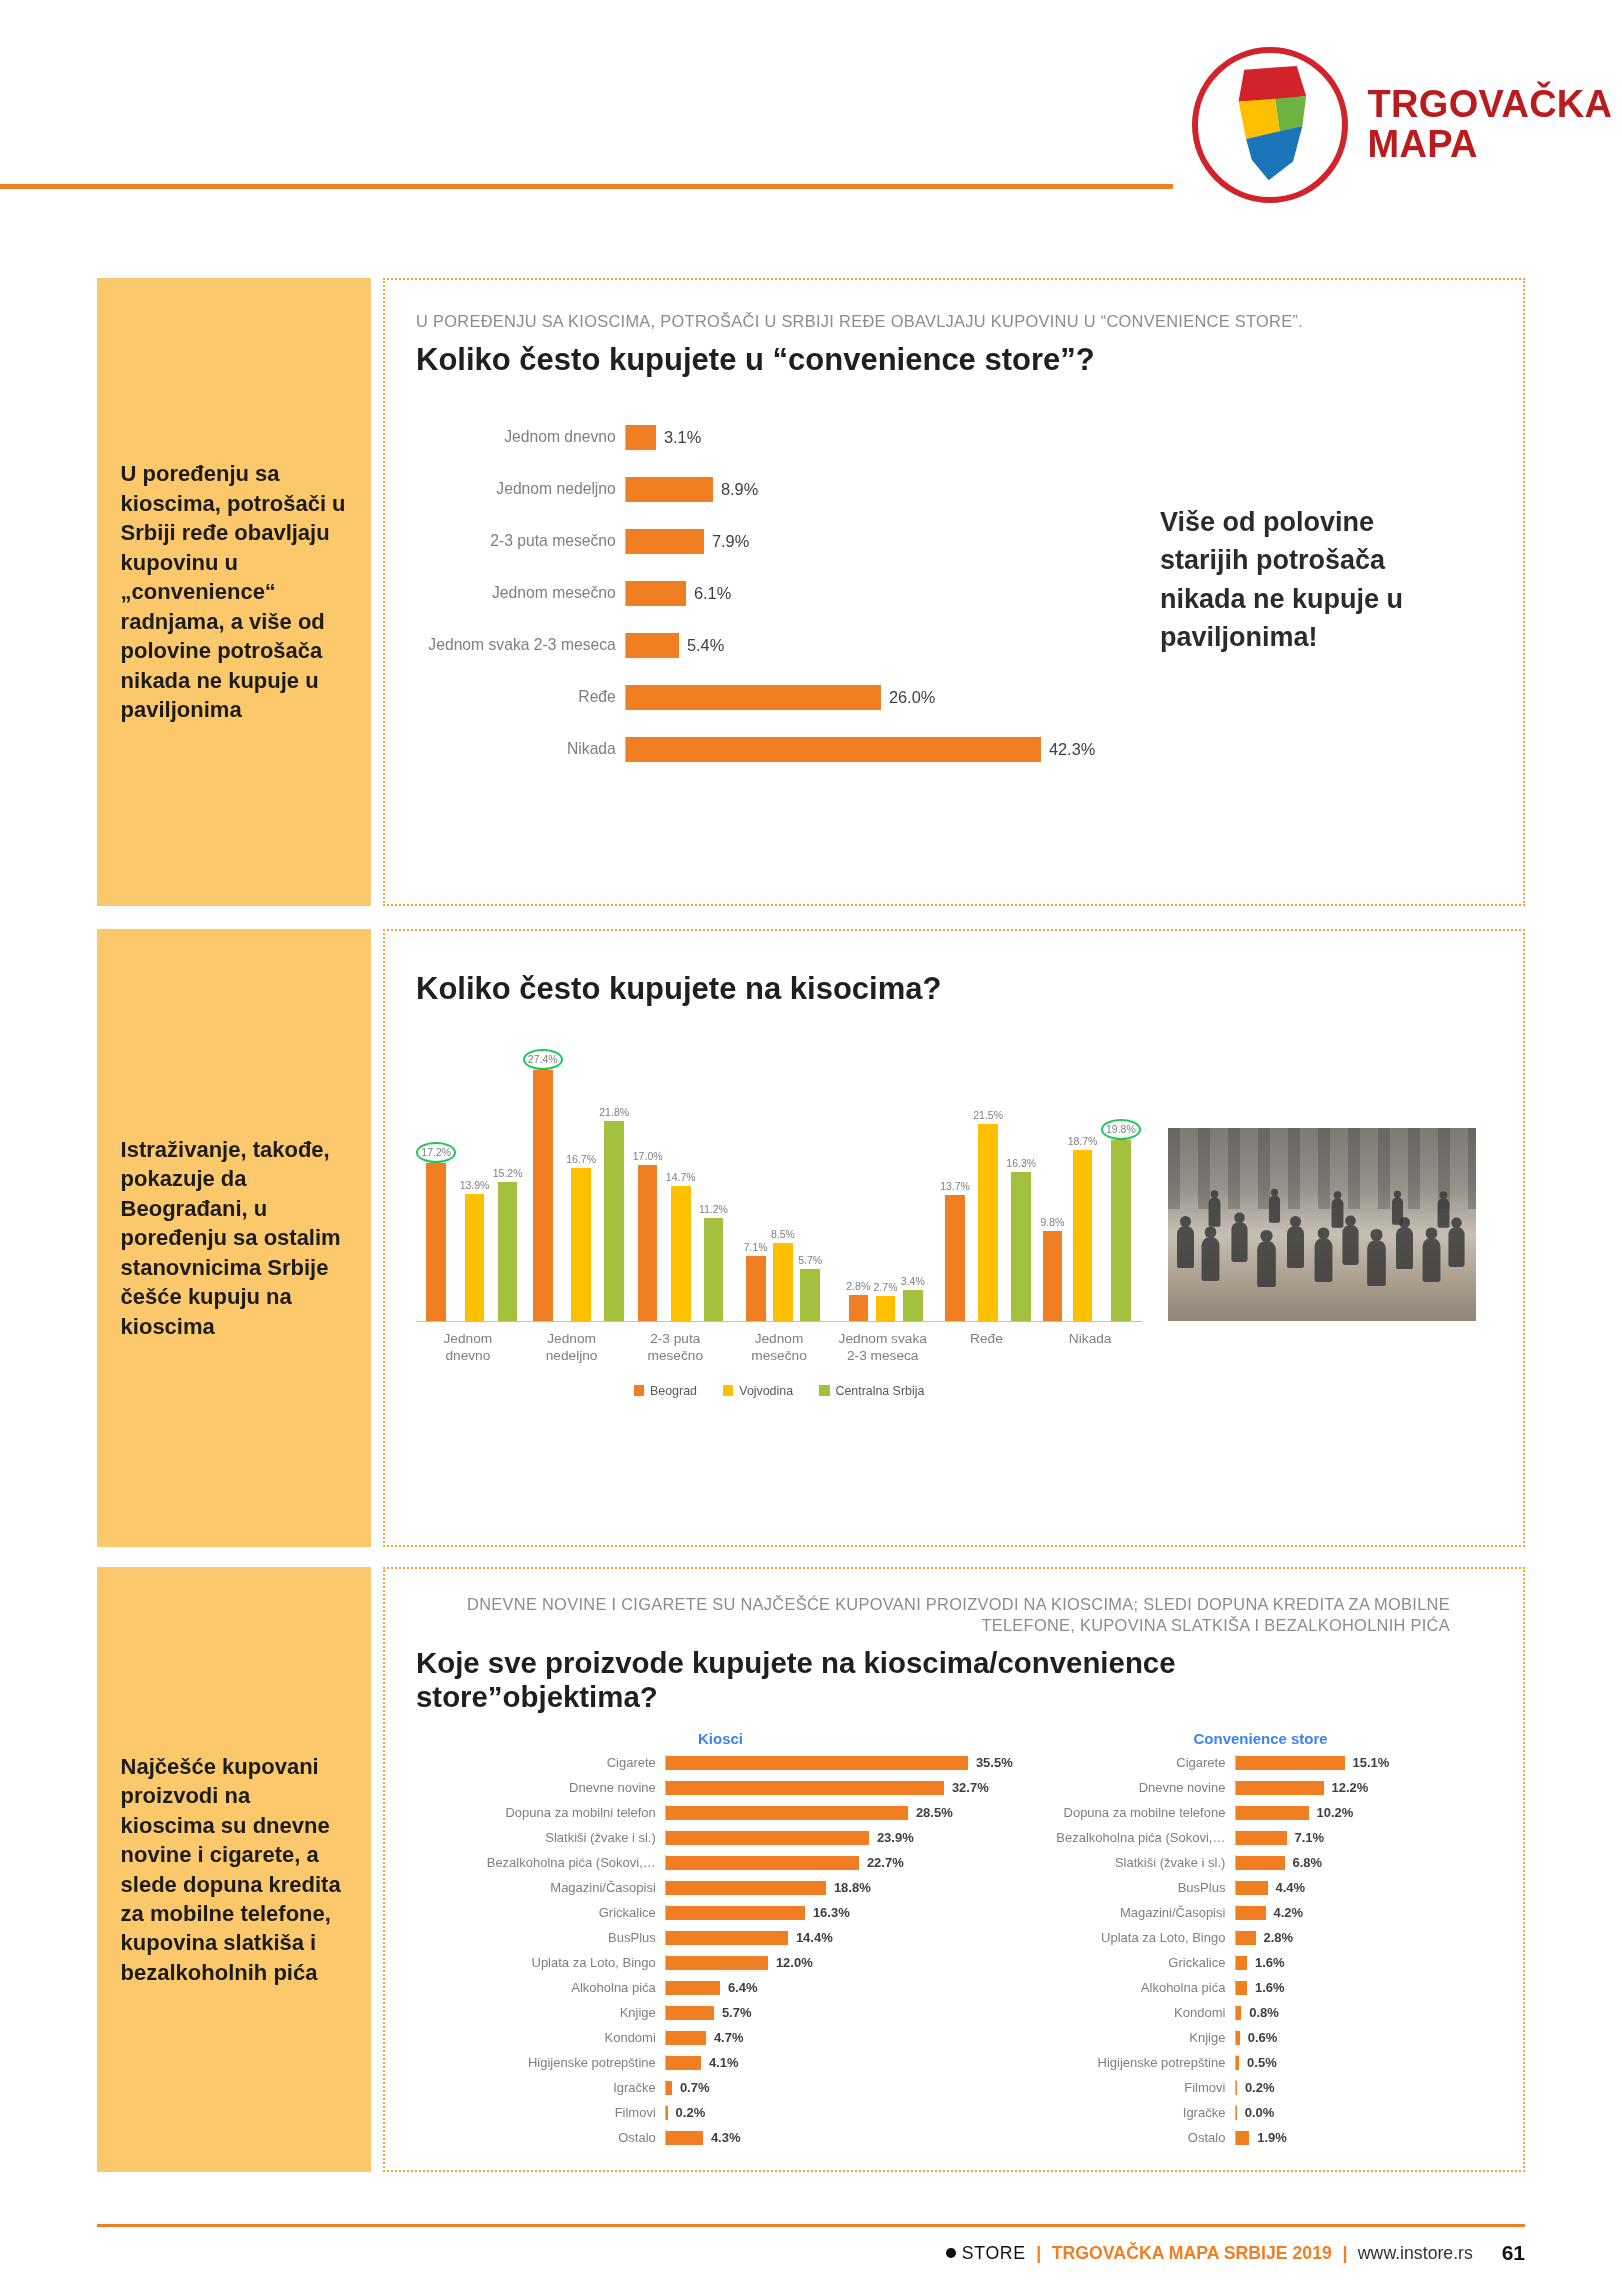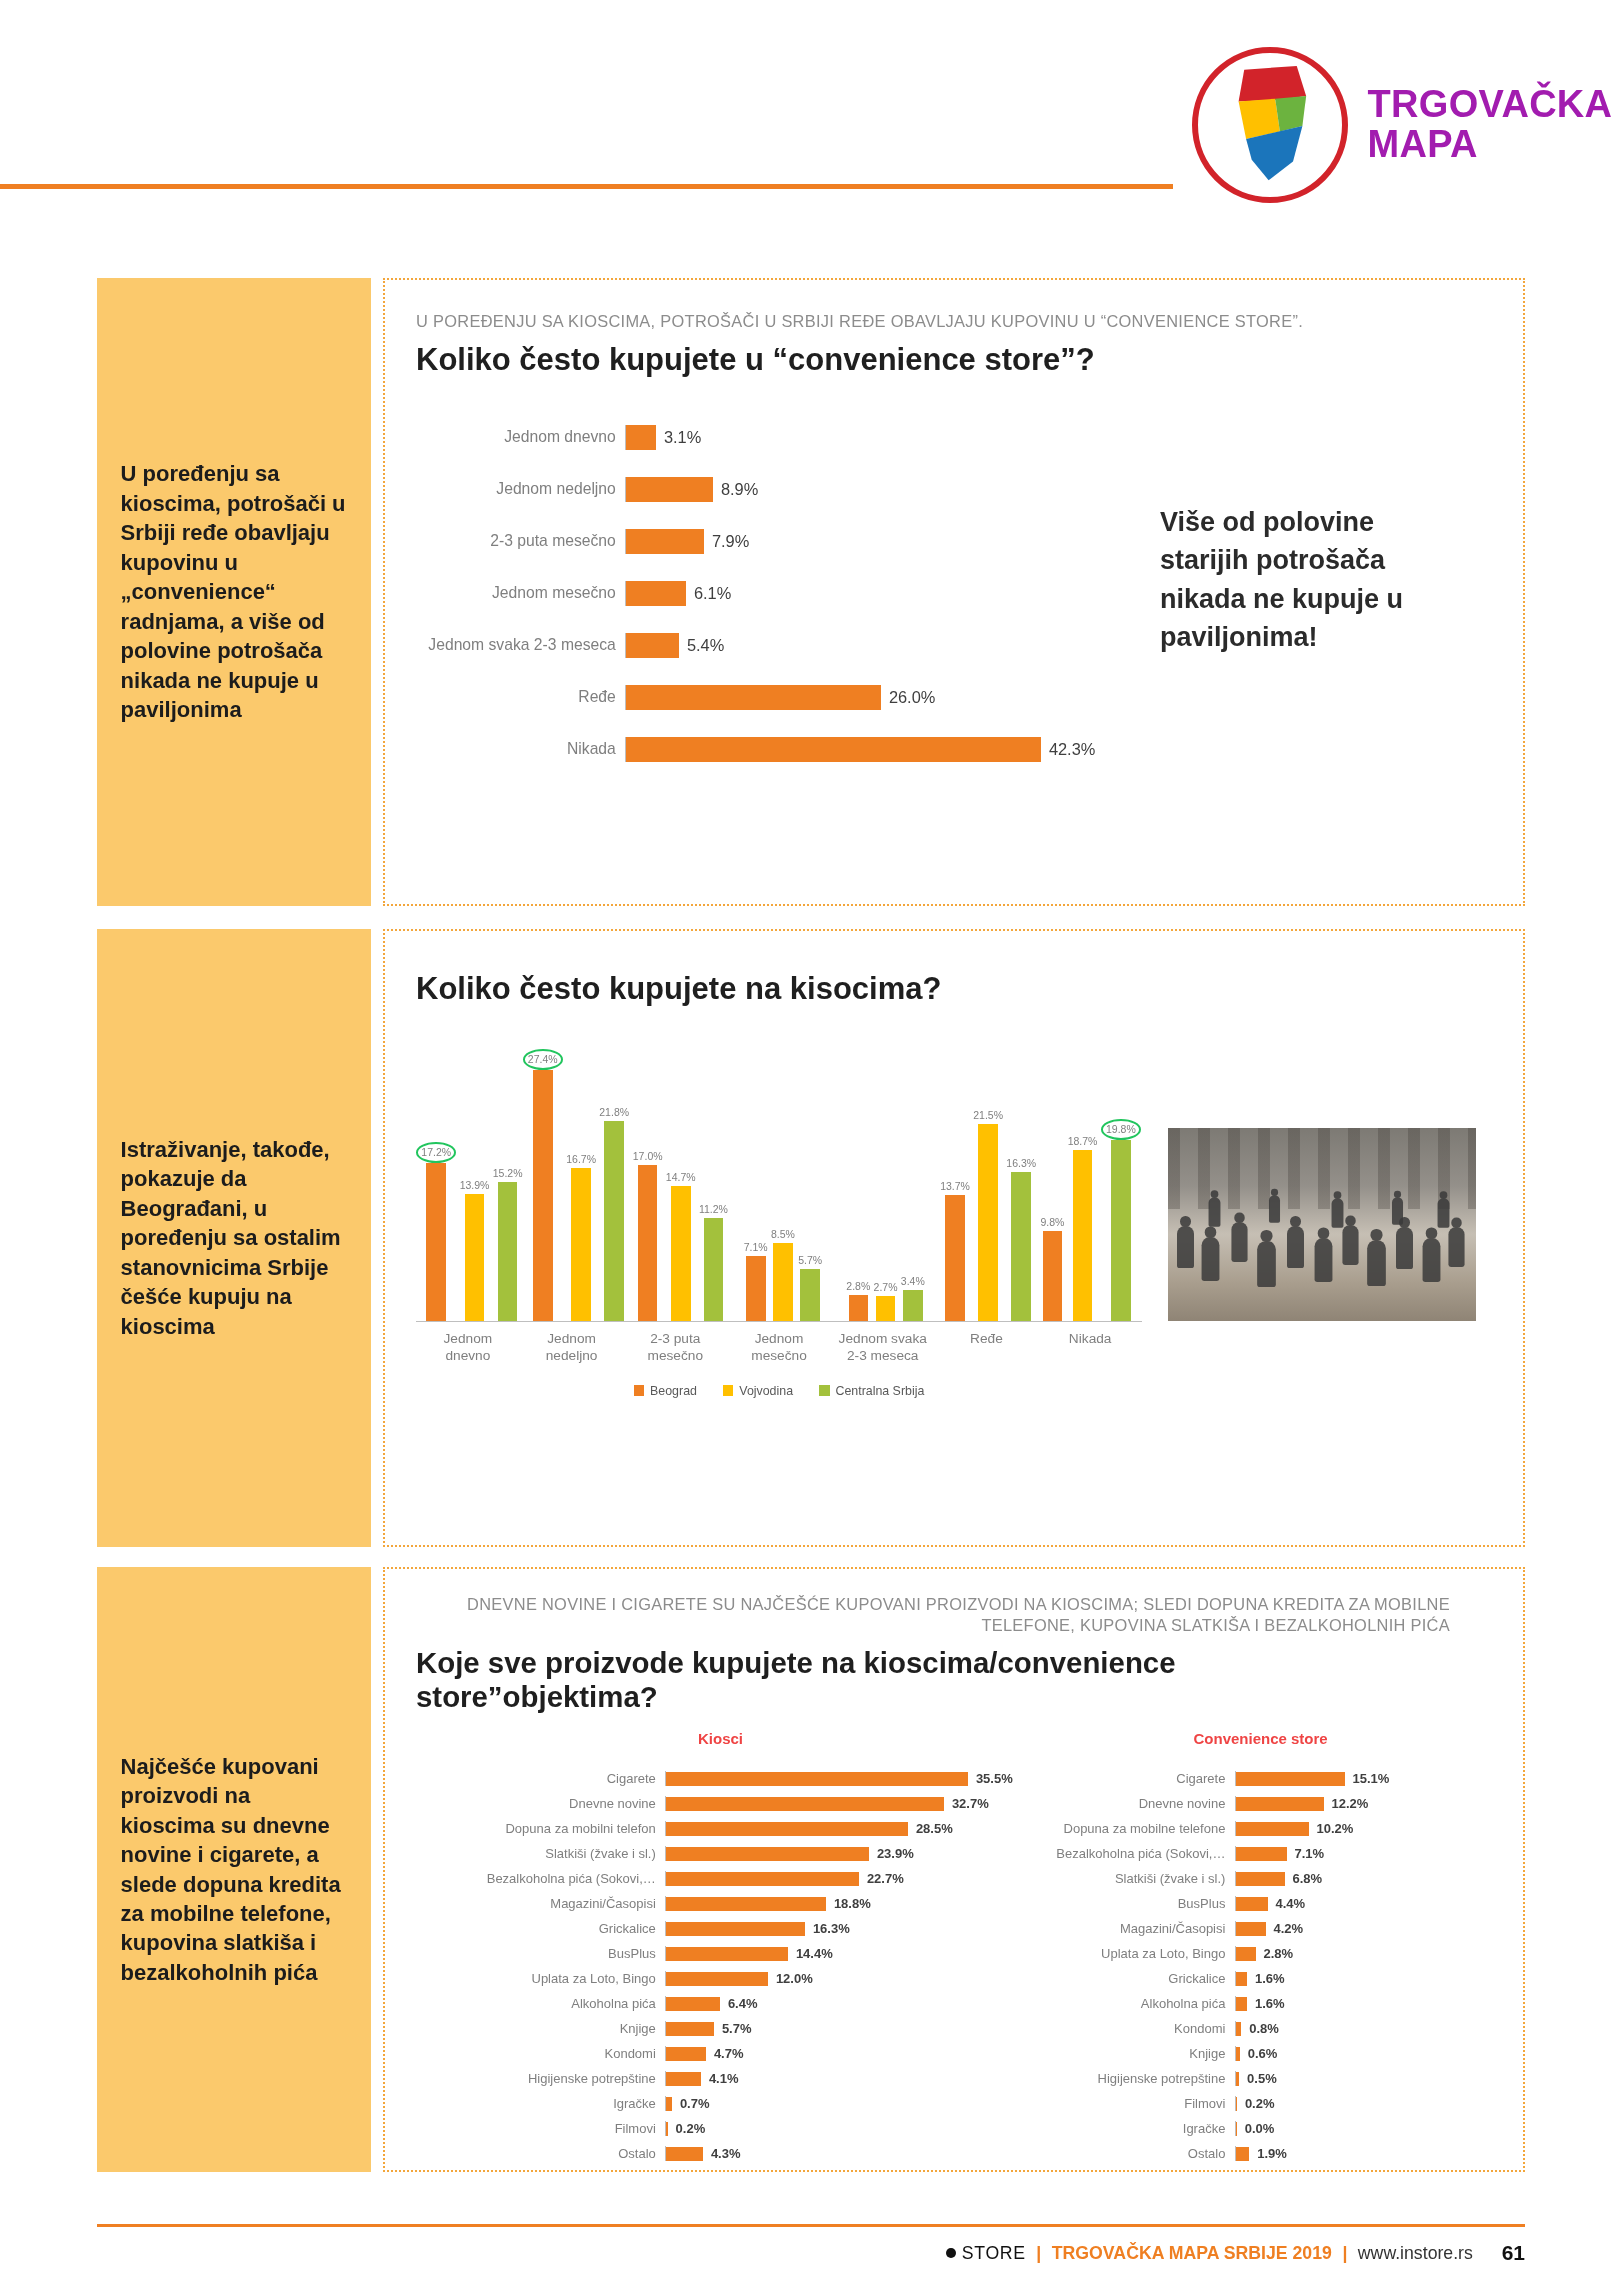--- a/index.html
+++ b/index.html
@@ -4,21 +4,21 @@
 <style>
   html,body{margin:0;padding:0;background:#ffffff;}
   body{width:1623px;height:2295px;position:relative;font-family:"Liberation Sans",sans-serif;color:#1a1a1a;}
   .page{position:absolute;inset:0;background:#ffffff;overflow:hidden;}
 
   
   .top-rule{position:absolute;left:0;top:184px;width:1173px;height:4.6px;background:#EF7F22;}
   .logo{position:absolute;left:1192px;top:47px;display:flex;align-items:center;gap:19.6px;}
   .logo-circle{width:156px;height:156px;border-radius:50%;border:6.5px solid #D2232A;background:#fff;
     box-sizing:border-box;display:flex;align-items:center;justify-content:center;}
-  .logo-text{font-weight:bold;font-size:38px;line-height:1.04;color:#a21caf;letter-spacing:0.3px;}
+  .logo-text{font-weight:bold;font-size:38px;line-height:1.04;color:#b91c1c;letter-spacing:0.3px;}
 
   
   .section{position:absolute;left:97px;width:1428px;}
   .s1{top:278px;height:628px;}
   .s2{top:929px;height:618px;}
   .s3{top:1567px;height:605px;}
   .sidebar{position:absolute;left:0;top:0;width:274px;height:100%;background:#FBC96C;
     display:flex;align-items:center;padding:0 23.6px;box-sizing:border-box;}
   .sidebar p{margin:0;font-size:22px;font-weight:bold;line-height:1.34;color:#1c1c1c;}
   .panel{position:absolute;left:286px;top:0;width:1142px;height:100%;border:2.6px dotted #F3A63B;
@@ -61,21 +61,21 @@
   
   .photo{position:relative;width:308px;height:193px;margin-top:121px;overflow:hidden;
     background:linear-gradient(180deg,#7d7a74 0%,#94908a 30%,#c6bfb4 55%,#a99e8e 80%,#8f8475 100%);}
   .photo::before{content:"";position:absolute;left:0;top:0;width:100%;height:42%;
     background:repeating-linear-gradient(90deg,rgba(60,55,50,.30) 0 11.8px,rgba(0,0,0,0) 11.8px 30px);}
   .person{position:absolute;width:17px;height:42px;background:#3a3a3a;border-radius:7.9px 7.9px 2.6px 2.6px;opacity:.85;}
   .person::after{content:"";position:absolute;top:-9.8px;left:3.3px;width:10.5px;height:10.5px;border-radius:50%;background:inherit;}
 
   
   .products-zone{display:flex;margin-top:17px;gap:19.6px;}
-  .pchart .ptitle{font-size:15px;font-weight:bold;color:#ef4444;margin-bottom:19px;text-align:center;}
+  .pchart .ptitle{font-size:15px;font-weight:bold;color:#3b82f6;margin-bottom:3px;text-align:center;}
   .pchart.left{width:609px;}
   .pchart.right{width:432px;}
   .products .hrow{height:25px;}
   .products .hbar{height:14.4px;}
   .products .hval{font-size:13px;font-weight:bold;}
   .pchart.left .hlabel{width:249px;font-size:13px;}
   .pchart.right .hlabel{width:190px;font-size:13px;}
 
   
   .footer-rule{position:absolute;left:97px;top:2224px;width:1428px;height:2.6px;background:#EF7F22;}

